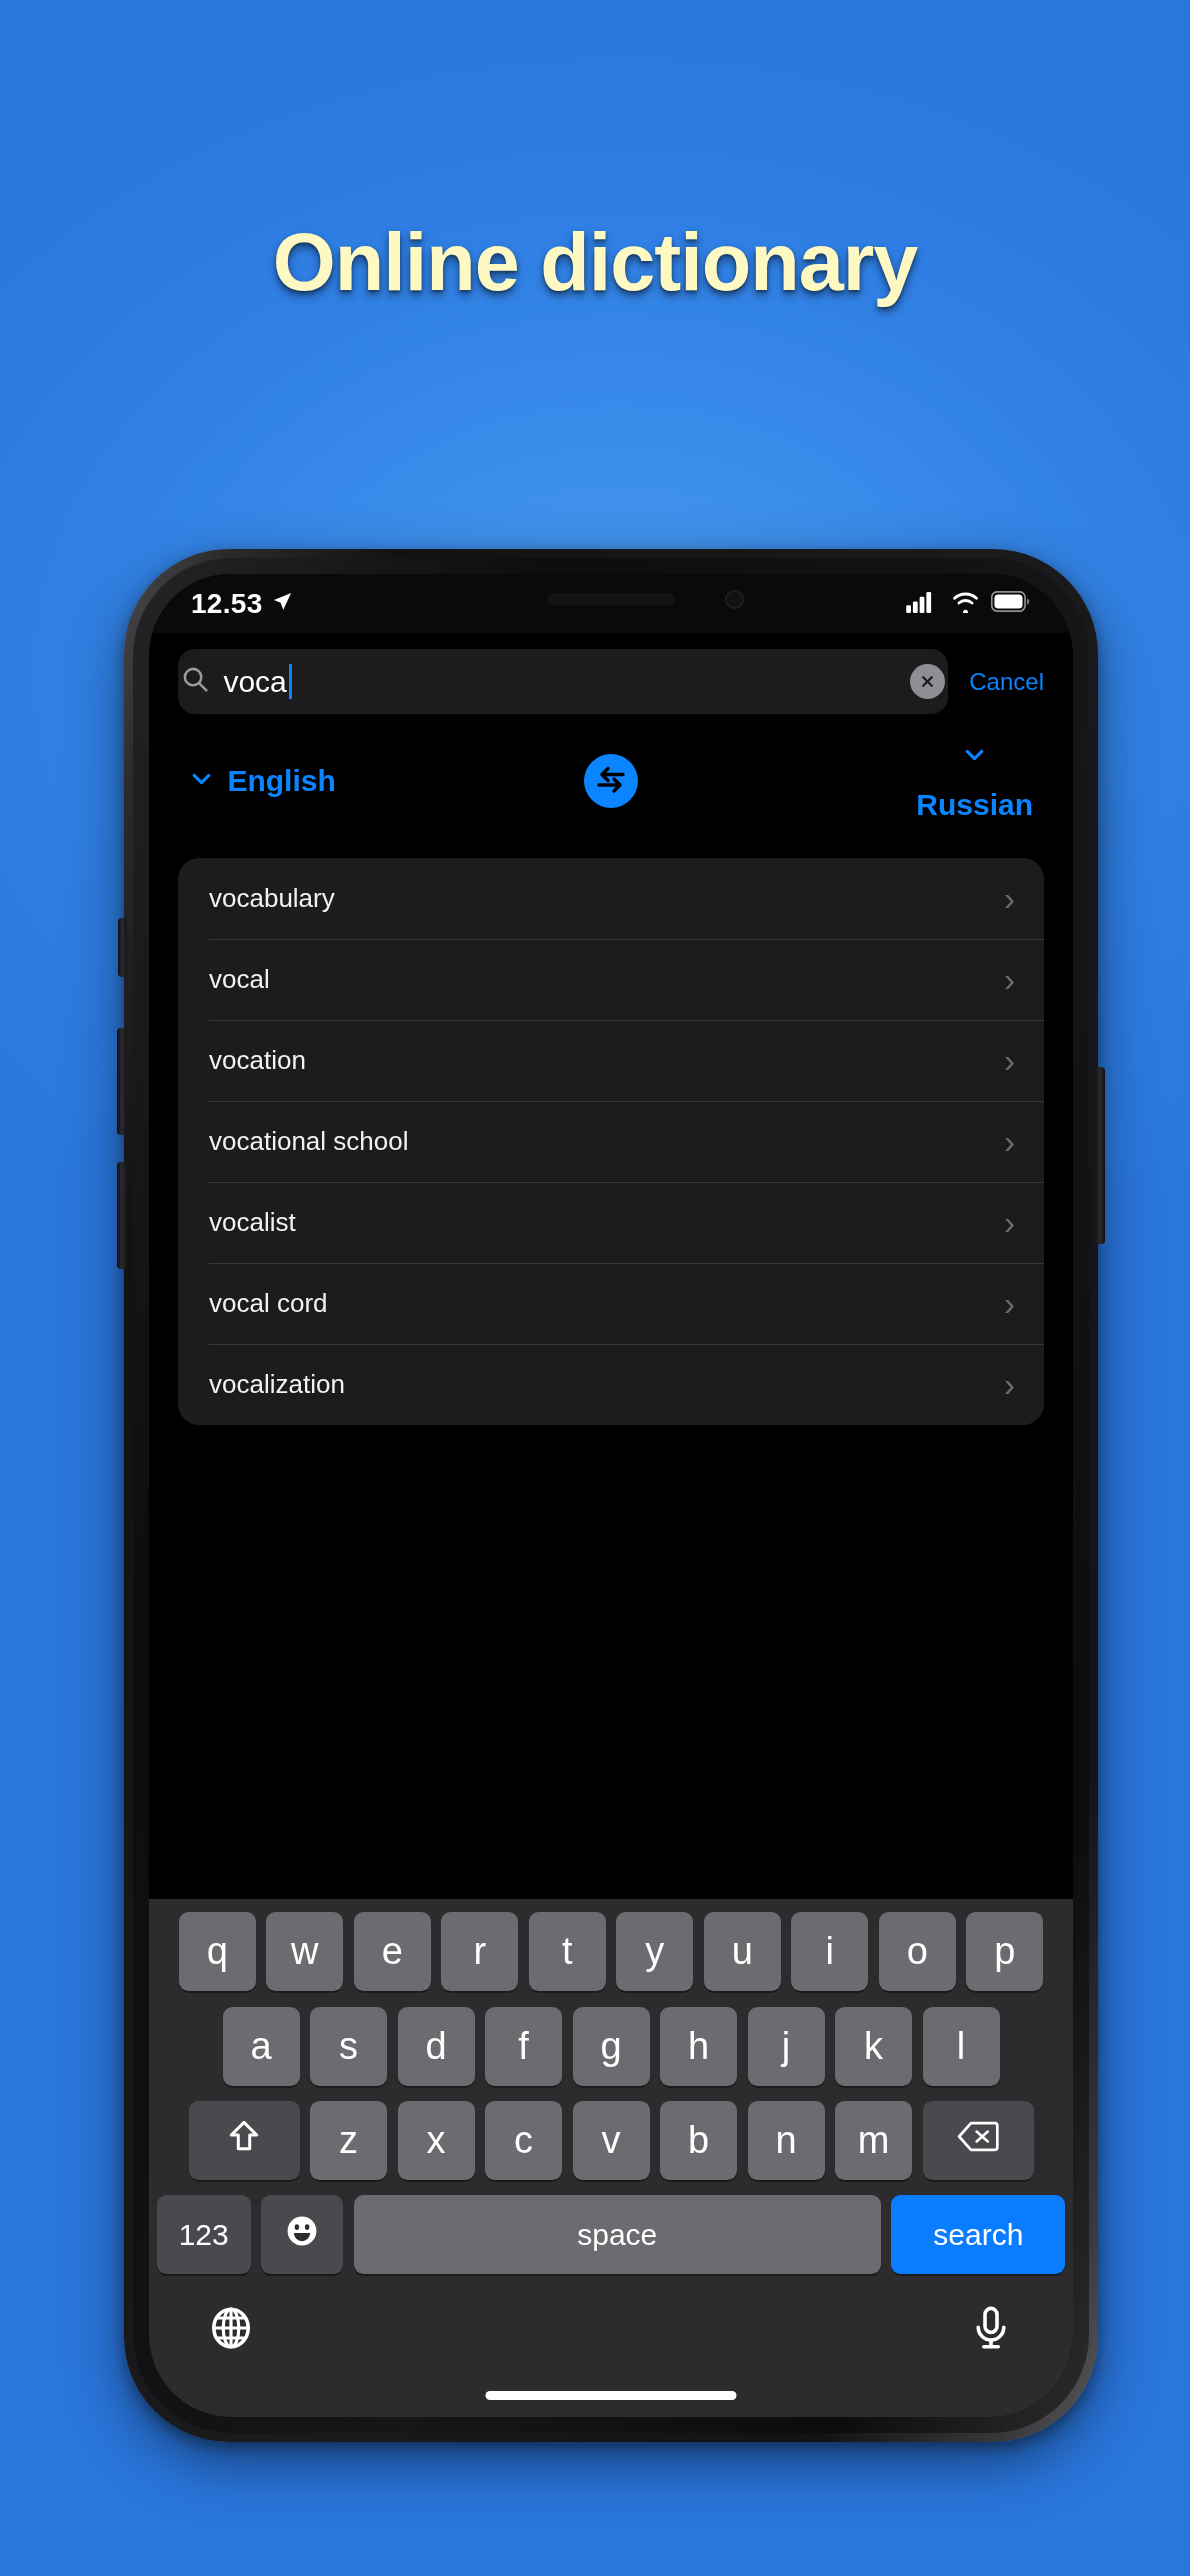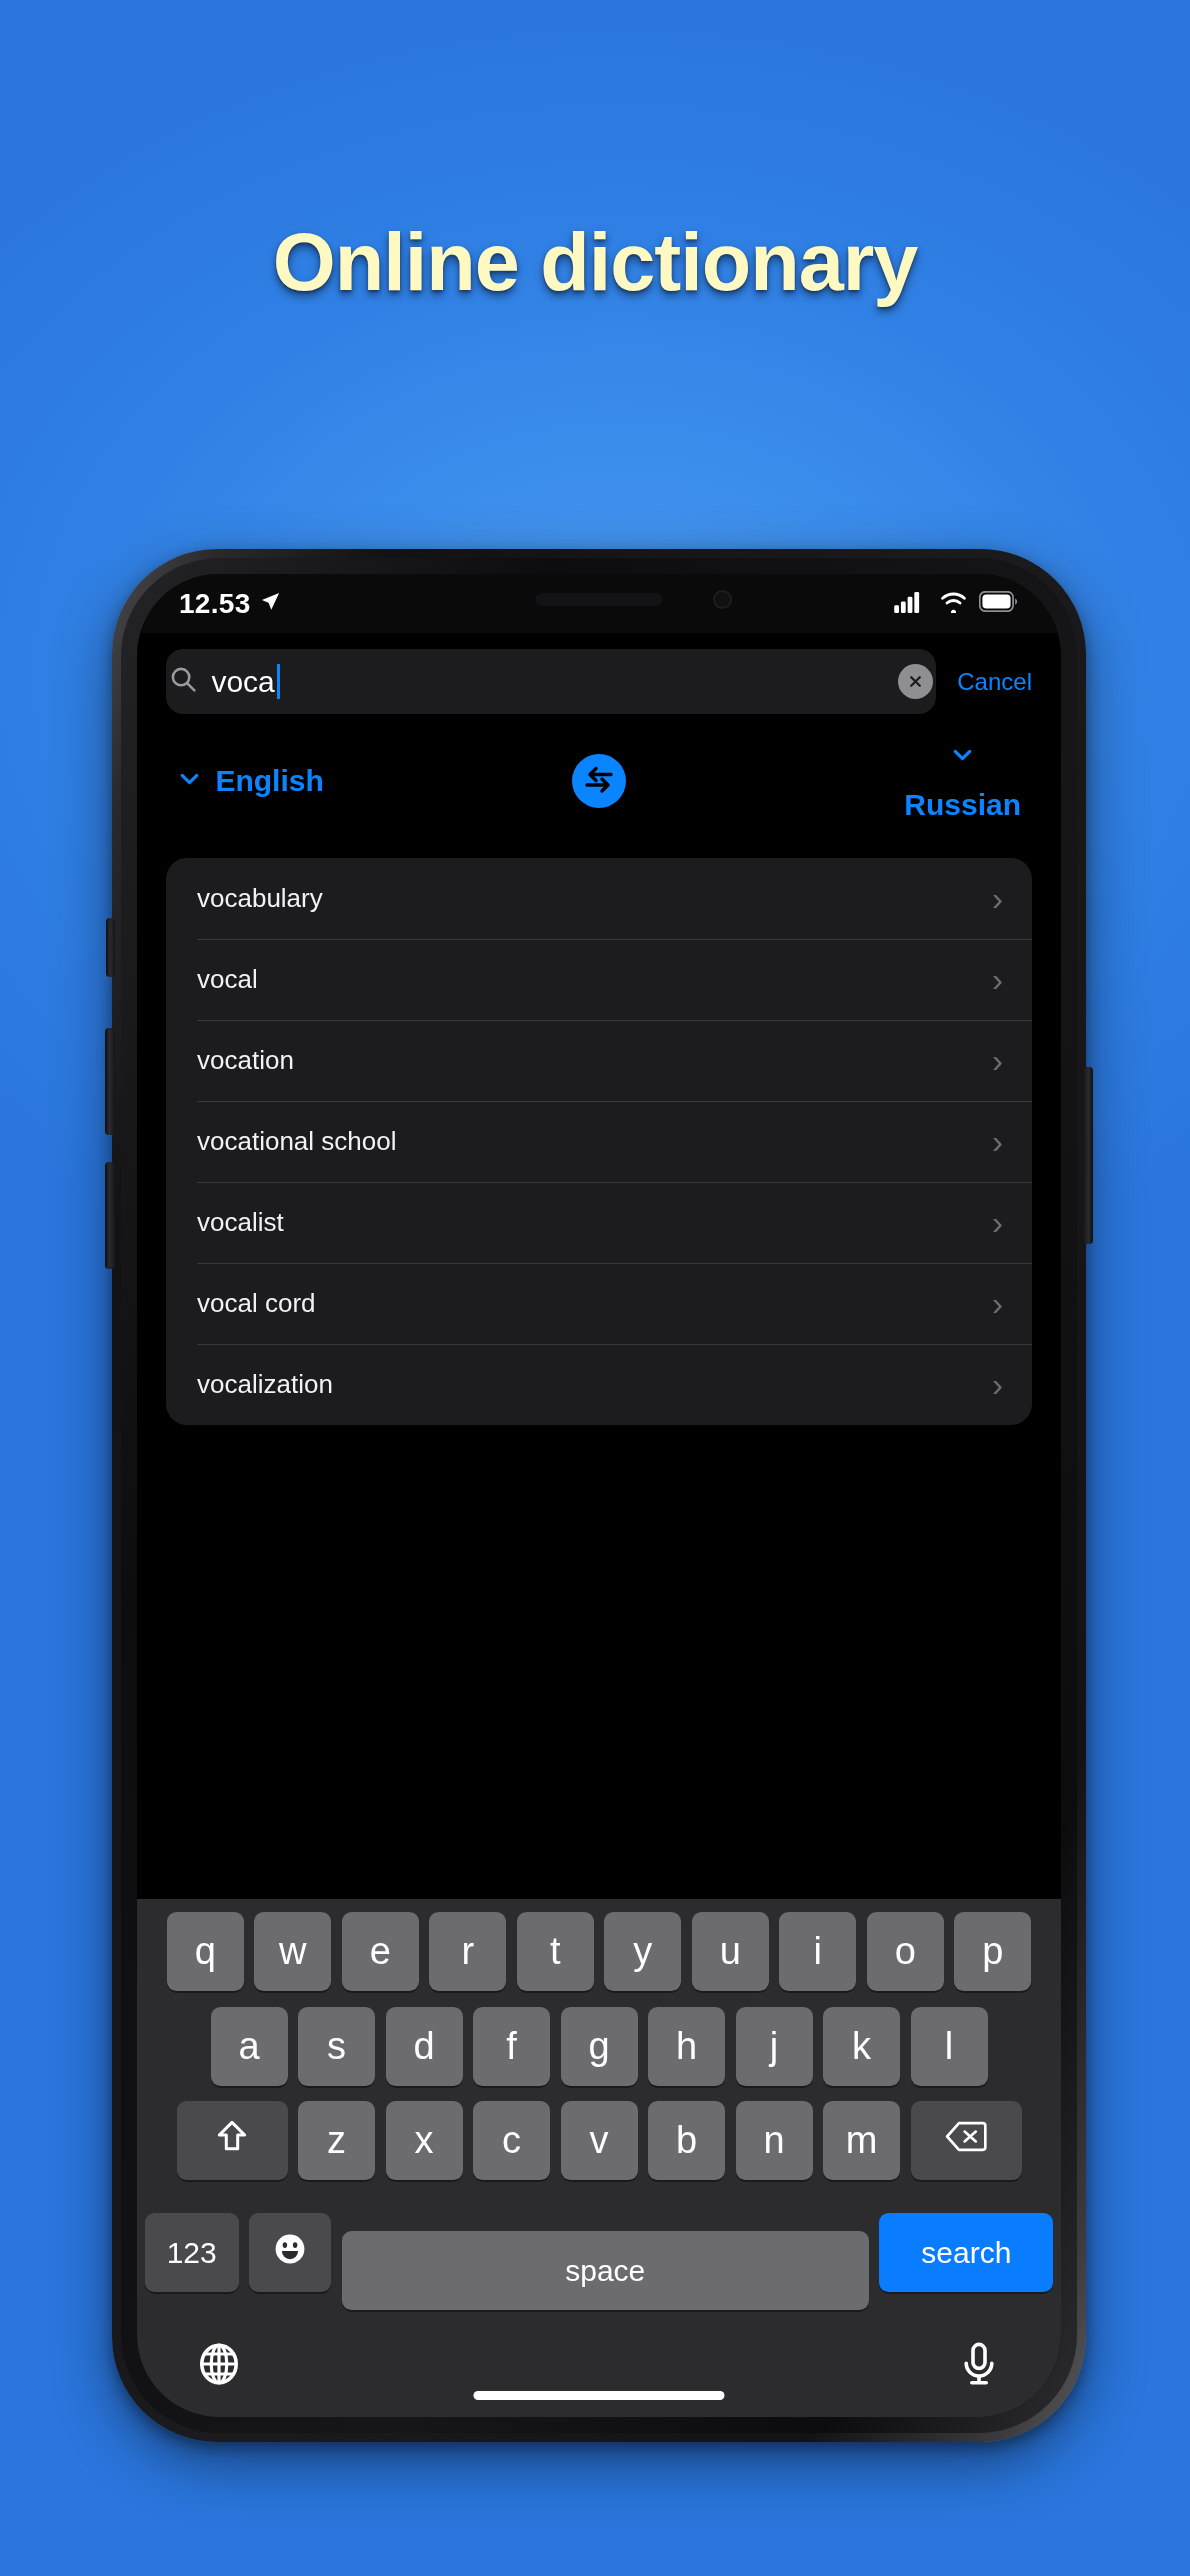--- a/index.html
+++ b/index.html
@@ -35,21 +35,21 @@
     font-weight: bold;
     color: #fef9c3;
     letter-spacing: -1px;
     text-shadow: 0 4.8px 8.6px rgba(0,0,0,0.45), 0 1.9px 2.9px rgba(0,0,0,0.35);
     white-space: nowrap;
   }
 
   
   #phone {
     position: absolute;
-    left: 112px;
+    left: 124px;
     top: 549px;
     width: 974px;
     height: 1893px;
     border-radius: 105px;
     background: linear-gradient(112deg, #4b4b4d 0%, #2a2a2c 6%, #121214 16%, #1b1b1d 50%, #131315 84%, #3b3b3d 95%, #5a5a5c 100%);
     box-shadow: 0 21px 58px rgba(0,0,0,0.45), 0 5.8px 13.4px rgba(0,0,0,0.35);
     padding: 0;
     box-sizing: border-box;
   }
   #phone-inner-ring {
@@ -296,21 +296,20 @@
   .key.dark {
     background: #4a4a4e;
   }
   .key.wide { width: 111px; }
   #row2 { padding: 0 48px; }
   #row3 { padding: 0 7.7px; }
   .key.space {
     flex: 1;
     font-size: 30px;
     background: #6c6c70;
-    margin-top: 36px;
   }
   .key.search {
     background: #0a7cff;
     font-size: 30px;
     width: 174px;
   }
   .key.num { width: 94px; font-size: 30px; background: #4a4a4e; }
   .key.emoji { width: 82px; font-size: 35px; background: #4a4a4e; }
 
   #kbbottom {

